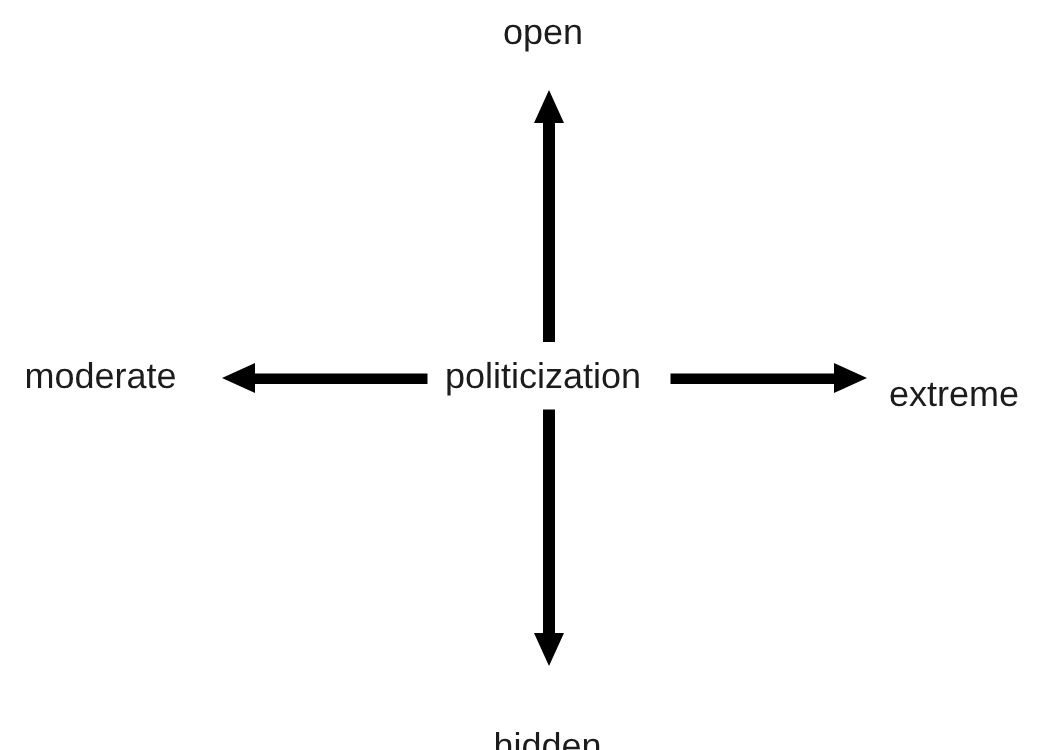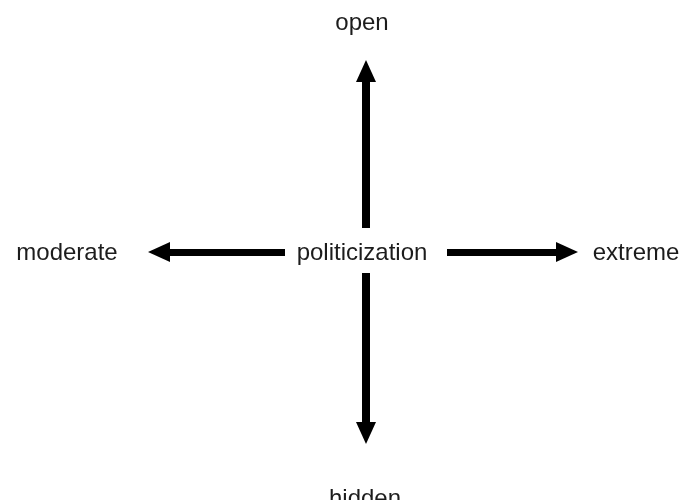--- a/index.html
+++ b/index.html
@@ -37,21 +37,21 @@
     transform:translateX(-50%);
     margin-top:30px;
   }
   .label-left{
     left:67px;
     top:252px;
     transform:translate(-50%,-50%);
   }
   .label-right{
     left:636px;
-    top:252px;
+    top:264px;
     transform:translate(-50%,-50%);
   }
   .label-center{
     left:362px;
     top:252px;
     transform:translate(-50%,-50%);
   }
   .shaft{
     position:absolute;
     background:var(--arrow-color);

